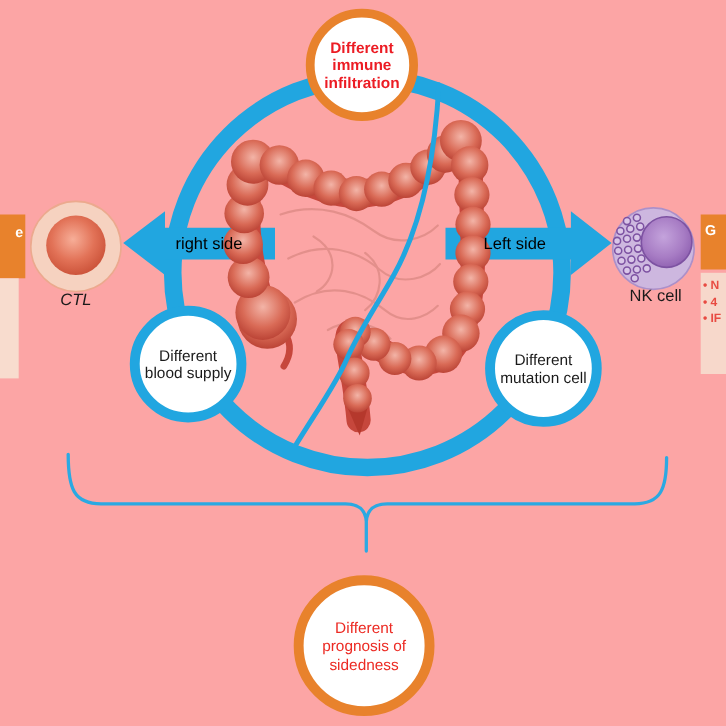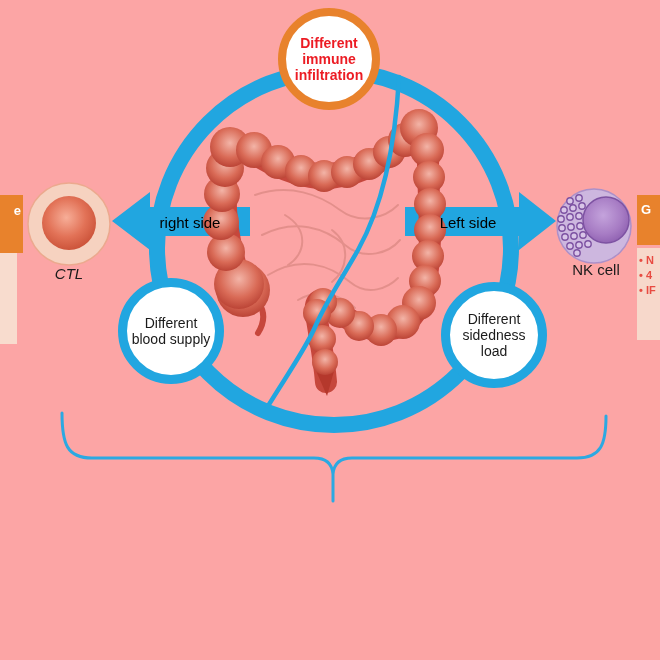--- a/index.html
+++ b/index.html
@@ -153,23 +153,26 @@
 
   <div class="circle circle-orange" style="left:278px;top:8px;width:102px;height:102px;">
     <span class="red-text">Different immune infiltration</span>
   </div>
 
   <div class="circle circle-blue" style="left:118px;top:278px;width:106px;height:106px;">
     <span class="black-text">Different blood supply</span>
   </div>
 
   <div class="circle circle-blue" style="left:441px;top:282px;width:106px;height:106px;">
-    <span class="black-text">Different sidedness load</span>
+    <span class="black-text">Different mutation cell</span>
   </div>
 
+  <div class="circle" style="left:267px;top:523px;width:128px;height:128px;border:9px solid #E8822C;">
+    <span class="red-text-reg" style="color:#EC2A23;">Different prognosis of sidedness</span>
+  </div>
 
   <div class="arrow-label" style="left:190px;top:222px;text-align:right;">right side</div>
   <div class="arrow-label" style="left:468px;top:222px;">Left side</div>
 
   <div class="cell-label" style="left:69px;top:273px;font-style:italic;">CTL</div>
   <div class="cell-label" style="left:596px;top:269px;">NK cell</div>
 
   <div class="side-box side-box-orange" style="left:0;top:195px;width:23px;height:58px;text-align:right;padding:8px 2px 0 0;">
     <span>e</span>
   </div>

